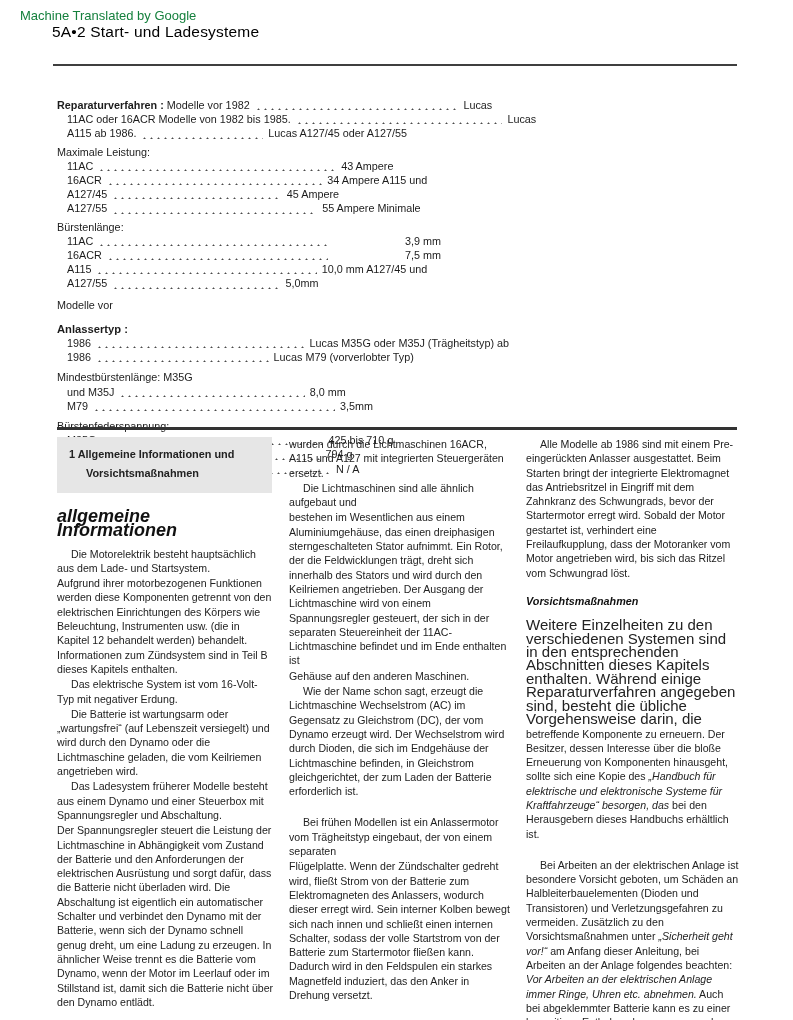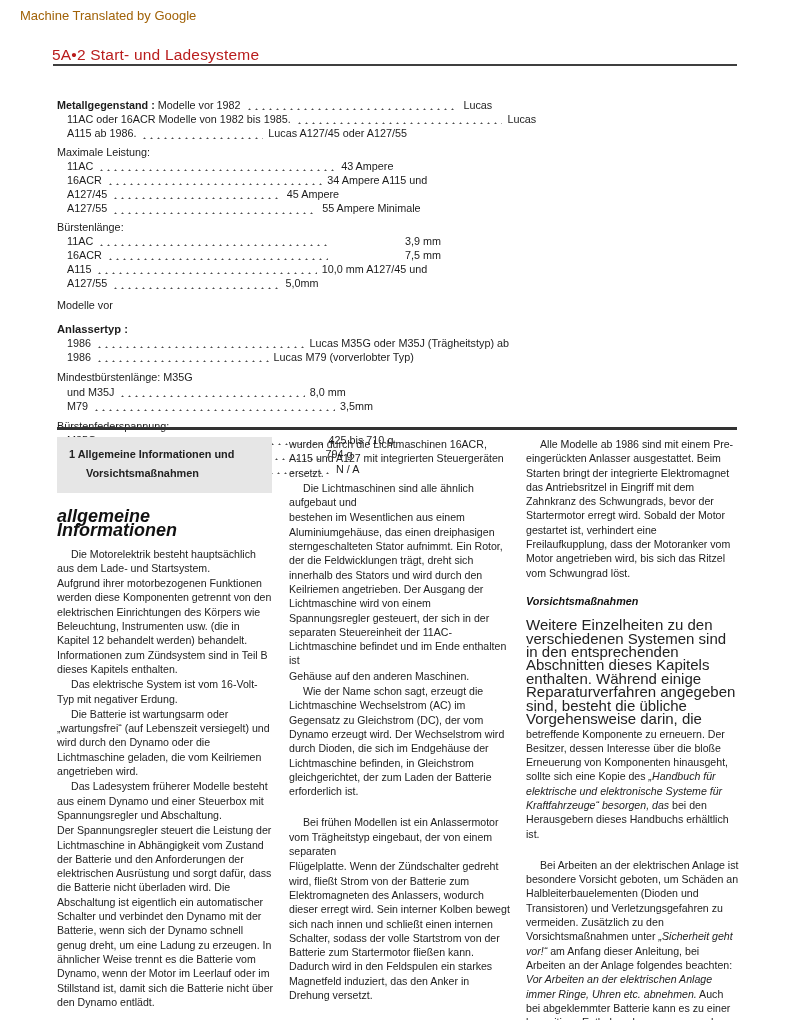--- a/index.html
+++ b/index.html
@@ -1,22 +1,22 @@
 <!DOCTYPE html>
 <html lang="de"><head>
 <meta charset="utf-8">
 <style>
   html,body{margin:0;padding:0;background:#888;}
   .page{
     position:relative;width:793px;height:1020px;background:#ffffff;
     font-family:"Liberation Sans","DejaVu Sans",sans-serif;color:#1c1c1c;
     overflow:hidden;margin:0 auto;
   }
-  .banner{position:absolute;left:20px;top:8px;font-size:13px;color:#a16207;text-align:right;}
-  .doc-title{position:absolute;left:52px;top:46px;font-size:15.5px;color:#b91c1c;letter-spacing:.2px;}
+  .banner{position:absolute;left:20px;top:8px;font-size:13px;color:#15803d;text-align:right;}
+  .doc-title{position:absolute;left:52px;top:23px;font-size:15.5px;color:#000000;letter-spacing:.2px;}
   .rule-top{position:absolute;left:53px;top:64px;width:684px;height:2px;background:#3f3f3f;}
   .rule-mid{position:absolute;left:57px;top:427px;width:680px;height:2.5px;background:#333;}
 
   
   .specs{position:absolute;left:57px;top:98px;width:680px;font-size:10.8px;line-height:14.2px;}
   .spec-row{display:flex;align-items:baseline;white-space:nowrap;}
   .spec-row.indent{padding-left:10px;}
   .spec-label b{font-weight:bold;}
   .leader{flex:1 1 auto;align-self:flex-end;height:3px;margin:0 5px 2px 5px;
     background-image:radial-gradient(circle,#4a4a4a 0.9px,transparent 1.1px);
@@ -52,21 +52,21 @@
 <body>
 
 <div class="page">
 
   <div class="banner">Machine Translated by Google</div>
   <div class="doc-title">5A•2 Start- und Ladesysteme</div>
   <div class="rule-top"></div>
 
   <div class="specs">
     <div class="spec-row w64">
-      <span class="spec-label"><b>Metallgegenstand :</b><span> Modelle vor 1982</span></span>
+      <span class="spec-label"><b>Reparaturverfahren :</b><span> Modelle vor 1982</span></span>
       <span class="leader"></span>
       <span class="spec-value">Lucas</span>
     </div>
     <div class="spec-row indent w69">
       <span class="spec-label">11AC oder 16ACR Modelle von 1982 bis 1985.</span>
       <span class="leader"></span>
       <span class="spec-value">Lucas</span>
     </div>
     <div class="spec-row indent w50">
       <span class="spec-label">A115 ab 1986.</span>

